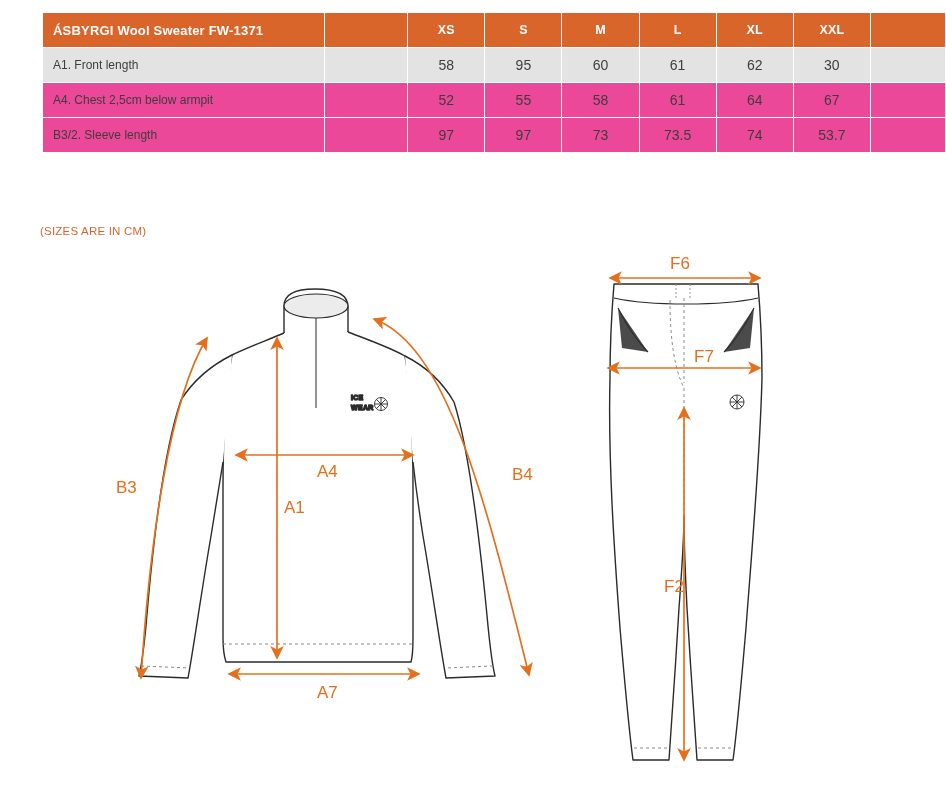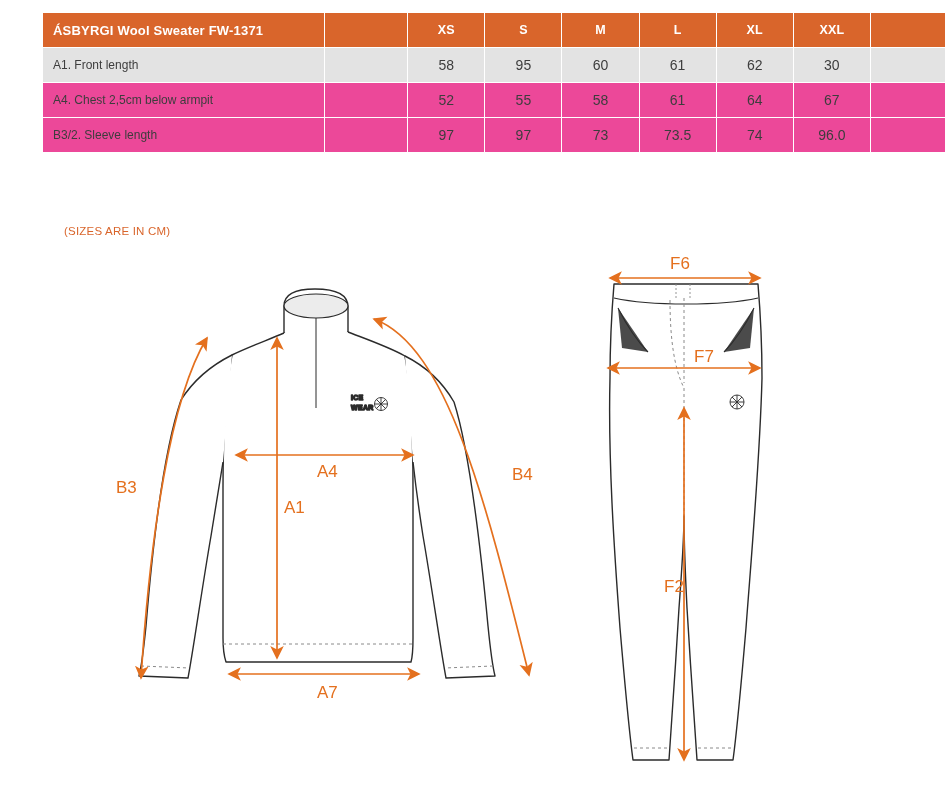--- a/index.html
+++ b/index.html
@@ -60,21 +60,21 @@
     padding-left: 10px;
     font-size: 12px;
   }
   col.c-label { width: 278px; }
   col.c-blank { width: 82px; }
   col.c-size  { width: 76px; }
   col.c-tail  { width: 74px; }
 
   .units-note {
     position: absolute;
-    left: 64px;
+    left: 40px;
     top: 213px;
     font-size: 11.5px;
     color: #d9652b;
     letter-spacing: .2px;
   }
 
   
   .drawings {
     position: absolute;
     left: 0;
@@ -151,21 +151,21 @@
         <td></td>
       </tr>
       <tr class="alt">
         <td class="label-cell">B3/2. Sleeve length</td>
         <td></td>
         <td>97</td>
         <td>97</td>
         <td>73</td>
         <td>73.5</td>
         <td>74</td>
-        <td>96.0</td>
+        <td>53.7</td>
         <td></td>
       </tr>
     </tbody>
   </table>
 
   <div class="units-note">(SIZES ARE IN CM)</div>
 
   <div class="drawings">
     <svg width="946" height="549" viewBox="0 0 946 549" xmlns="http://www.w3.org/2000/svg">
       <defs>

